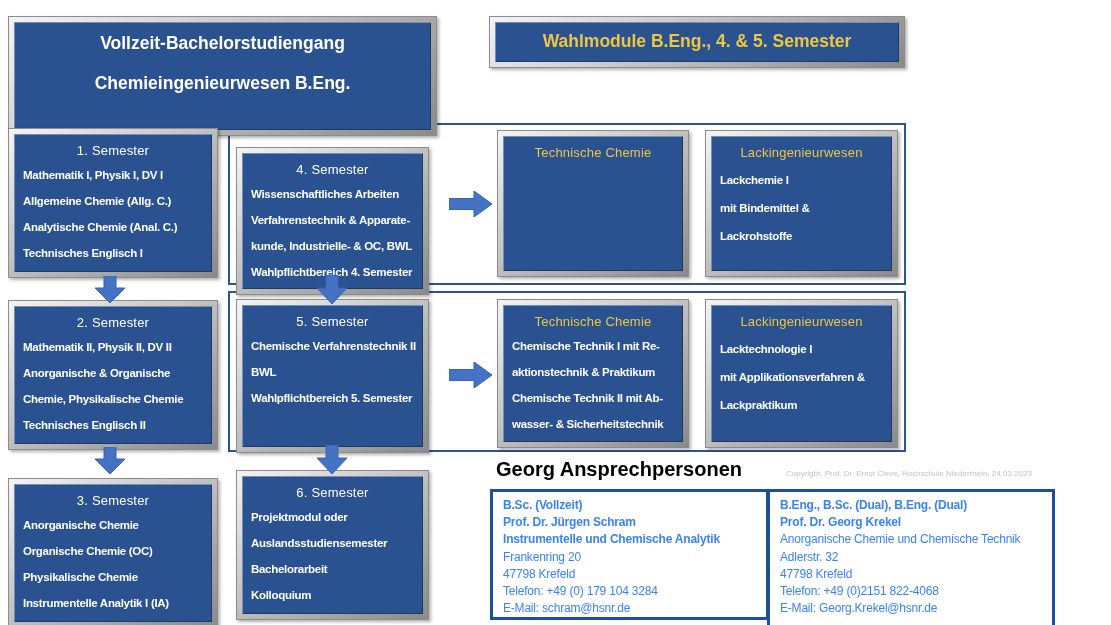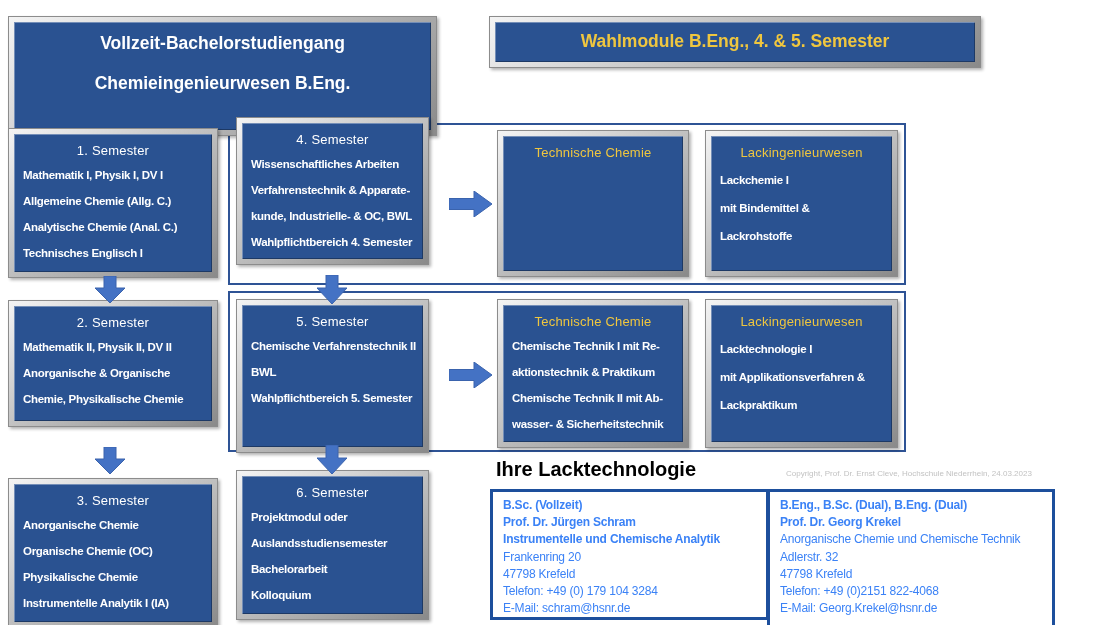--- a/index.html
+++ b/index.html
@@ -68,42 +68,42 @@
 
 <div id="canvas">
 
   <div class="frame" style="left:8px;top:16px;width:429px;height:120px">
     <div class="inner" style="padding-top:1px">
       <div class="hdr-line">Vollzeit-Bachelorstudiengang</div>
       <div class="hdr-line">Chemieingenieurwesen B.Eng.</div>
     </div>
   </div>
 
-  <div class="frame" style="left:489px;top:16px;width:492px;height:52px">
+  <div class="frame" style="left:489px;top:16px;width:416px;height:52px">
     <div class="inner">
       <div class="hdr-line yellow">Wahlmodule B.Eng., 4. &amp; 5. Semester</div>
     </div>
   </div>
 
   <div class="row-rect" style="left:228px;top:123px;width:678px;height:162px"></div>
   <div class="row-rect" style="left:228px;top:291px;width:678px;height:161px"></div>
 
   <div class="frame" style="left:8px;top:128px;width:210px;height:150px">
     <div class="inner">
       <div class="box-title">1. Semester</div>
       <div class="box-lines">
         <div class="box-line">Mathematik I, Physik I, DV I</div>
         <div class="box-line">Allgemeine Chemie (Allg. C.)</div>
         <div class="box-line">Analytische Chemie (Anal. C.)</div>
         <div class="box-line">Technisches Englisch I</div>
       </div>
     </div>
   </div>
 
-  <div class="frame" style="left:236px;top:117px;width:193px;height:148px">
+  <div class="frame" style="left:236px;top:147px;width:193px;height:148px">
     <div class="inner">
       <div class="box-title">4. Semester</div>
       <div class="box-lines">
         <div class="box-line">Wissenschaftliches Arbeiten</div>
         <div class="box-line">Verfahrenstechnik &amp; Apparate-</div>
         <div class="box-line">kunde, Industrielle- &amp; OC, BWL</div>
         <div class="box-line">Wahlpflichtbereich 4. Semester</div>
       </div>
     </div>
   </div>
@@ -118,21 +118,21 @@
     <div class="inner">
       <div class="box-title yellow">Lackingenieurwesen</div>
       <div class="box-lines" style="padding-top:6px">
         <div class="box-line" style="line-height:28px">Lackchemie I</div>
         <div class="box-line" style="line-height:28px">mit Bindemittel &amp;</div>
         <div class="box-line" style="line-height:28px">Lackrohstoffe</div>
       </div>
     </div>
   </div>
 
-  <div class="frame" style="left:8px;top:300px;width:210px;height:127px">
+  <div class="frame" style="left:8px;top:300px;width:210px;height:150px">
     <div class="inner">
       <div class="box-title">2. Semester</div>
       <div class="box-lines">
         <div class="box-line">Mathematik II, Physik II, DV II</div>
         <div class="box-line">Anorganische &amp; Organische</div>
         <div class="box-line">Chemie, Physikalische Chemie</div>
         <div class="box-line">Technisches Englisch II</div>
       </div>
     </div>
   </div>
@@ -219,21 +219,21 @@
     <svg width="43" height="26" viewBox="0 0 43 26">
         <path d="M0 7.5 H25 V0 L43 13 L25 26 V18.5 H0 Z" fill="#4472C4" stroke="#3a63ad" stroke-width="1"></path>
       </svg>
   </div>
   <div class="arrow" style="left:449px;top:362px">
     <svg width="43" height="26" viewBox="0 0 43 26">
         <path d="M0 7.5 H25 V0 L43 13 L25 26 V18.5 H0 Z" fill="#4472C4" stroke="#3a63ad" stroke-width="1"></path>
       </svg>
   </div>
 
-  <div class="section-heading" style="left:496px;top:458px">Ihre Lacktechnologie</div>
+  <div class="section-heading" style="left:496px;top:458px">Georg Ansprechpersonen</div>
   <div class="copyright" style="left:786px;top:469px">Copyright, Prof. Dr. Ernst Cleve, Hochschule Niederrhein, 24.03.2023</div>
 
   <div class="contact-card" style="left:490px;top:489px;width:279px;height:131px">
     <div class="contact-line b">B.Sc. (Vollzeit)</div>
     <div class="contact-line b">Prof. Dr. Jürgen Schram</div>
     <div class="contact-line b">Instrumentelle und Chemische Analytik</div>
     <div class="contact-line">Frankenring 20</div>
     <div class="contact-line">47798 Krefeld</div>
     <div class="contact-line">Telefon: +49 (0) 179 104 3284</div>
     <div class="contact-line">E-Mail: schram@hsnr.de</div>

